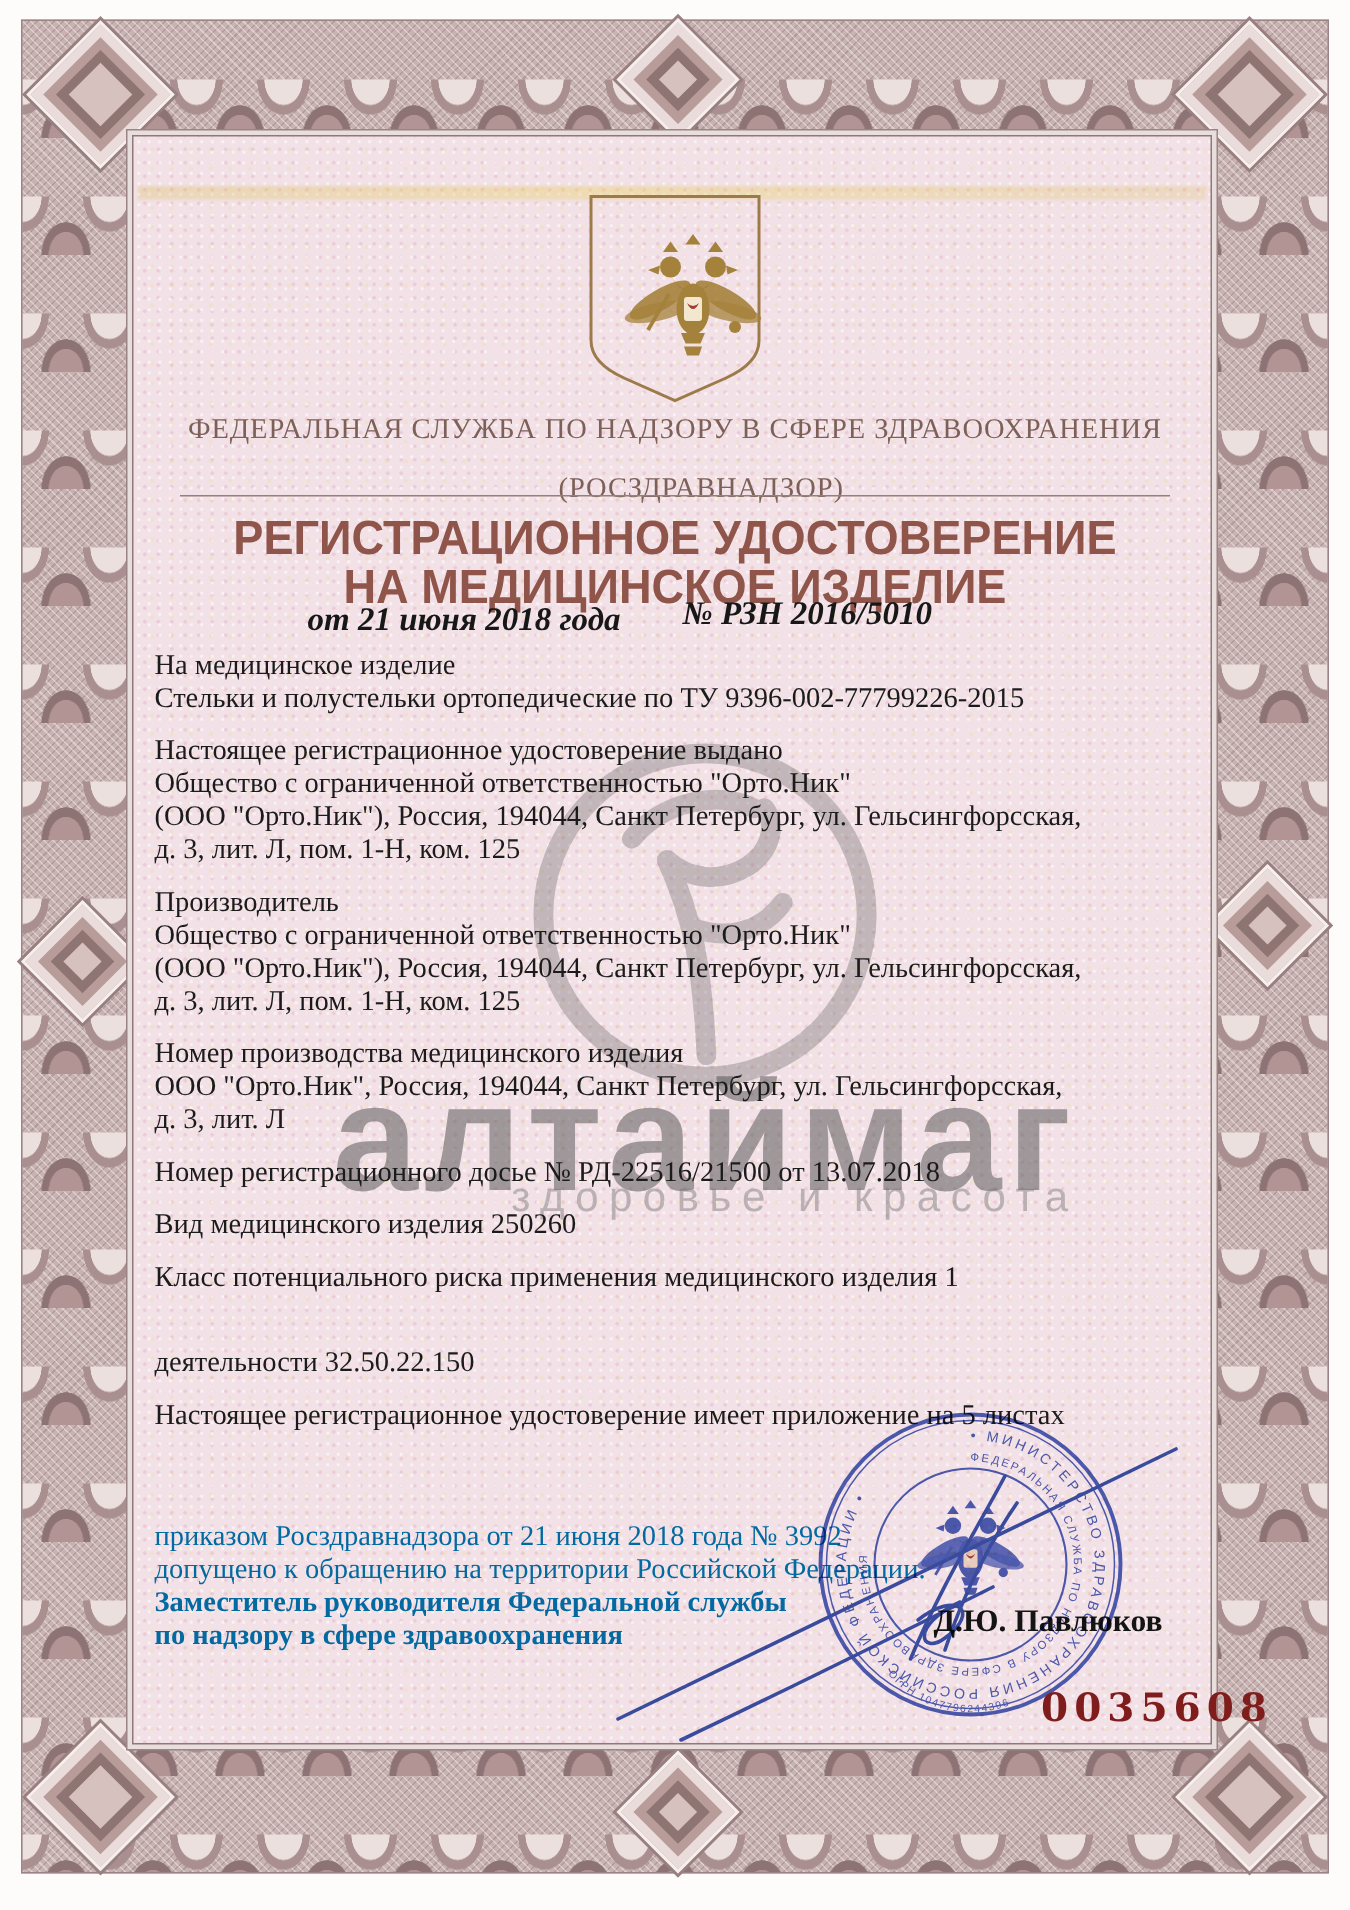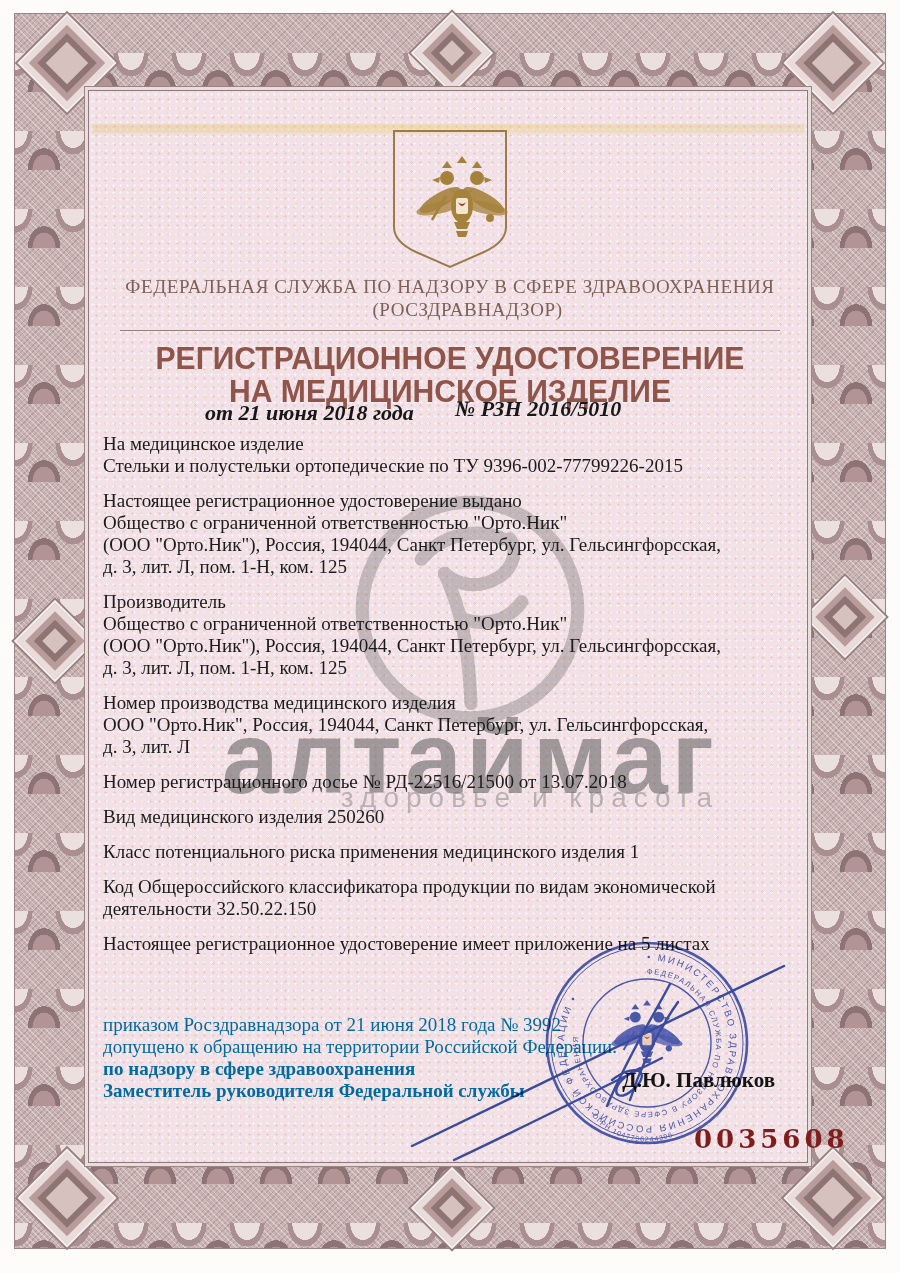--- a/index.html
+++ b/index.html
@@ -120,21 +120,21 @@
   </svg>
   <div class="wm-brand">алтаймаг</div>
   <div class="wm-tagline">здоровье и красота</div>
 
   <svg class="emblem" viewBox="0 0 124 144">
     <path d="M6,5 h112 v96 q0,15 -22,25 l-34,15 -34,-15 q-22,-10 -22,-25 z" fill="none" stroke="#9c7a4a" stroke-width="2"></path>
     <use href="#eagle" x="12" y="14" width="100" height="100" transform="translate(12,16) scale(1.0)"></use>
   </svg>
 
   <div class="agency" style="top:276px;">ФЕДЕРАЛЬНАЯ СЛУЖБА ПО НАДЗОРУ В СФЕРЕ ЗДРАВООХРАНЕНИЯ</div>
-  <div class="agency" style="top:299px;padding-left:35px;">(РОСЗДРАВНАДЗОР)</div>
+  <div class="agency" style="top:315px;padding-left:35px;">(РОСЗДРАВНАДЗОР)</div>
   <div class="rule"></div>
 
   <div class="cert-title" style="top:340px;">РЕГИСТРАЦИОННОЕ УДОСТОВЕРЕНИЕ</div>
   <div class="cert-title" style="top:373px;">НА МЕДИЦИНСКОЕ ИЗДЕЛИЕ</div>
   <div class="date-line" style="left:205px;top:400px;">от 21 июня 2018 года</div>
   <div class="num-line" style="left:455px;top:396px;">№  РЗН 2016/5010</div>
 
   <div class="content">
     <p>
       <span>На медицинское изделие</span><br>
@@ -163,34 +163,34 @@
     </p>
     <p>
       <span>Вид медицинского изделия</span>
       <b>250260</b>
     </p>
     <p>
       <span>Класс потенциального риска применения медицинского изделия</span>
       <b>1</b>
     </p>
     <p>
-      <span>Код Общероссийского классификатора продукции по видам экономической</span><br>
+      <br>
       <span>деятельности</span>
       <b>32.50.22.150</b>
     </p>
     <p>
       <span>Настоящее регистрационное удостоверение имеет приложение на 5 листах</span>
     </p>
   </div>
 
   <div class="footer-block">
     <p>приказом Росздравнадзора от 21 июня 2018 года № 3992</p>
     <p>допущено к обращению на территории Российской Федерации.</p>
+    <p style="font-weight:bold">Заместитель руководителя Федеральной службы</p>
     <p style="font-weight:bold">по надзору в сфере здравоохранения</p>
-    <p style="font-weight:bold">Заместитель руководителя Федеральной службы</p>
   </div>
   <div class="signer-name">Д.Ю. Павлюков</div>
 
   <svg class="stamp" viewBox="0 0 270 270">
     <defs>
       <path id="ringPathOuter" d="M135,52 a83,83 0 1,1 -0.01,0"></path>
       <path id="ringPathInner" d="M135,66 a69,69 0 1,1 -0.01,0"></path>
       <path id="ogrnArc" d="M80,208 a72,72 0 0,0 110,0"></path>
     </defs>
     <circle cx="135" cy="135" r="100" fill="none" stroke="#4055b8" stroke-width="2.6"></circle>

